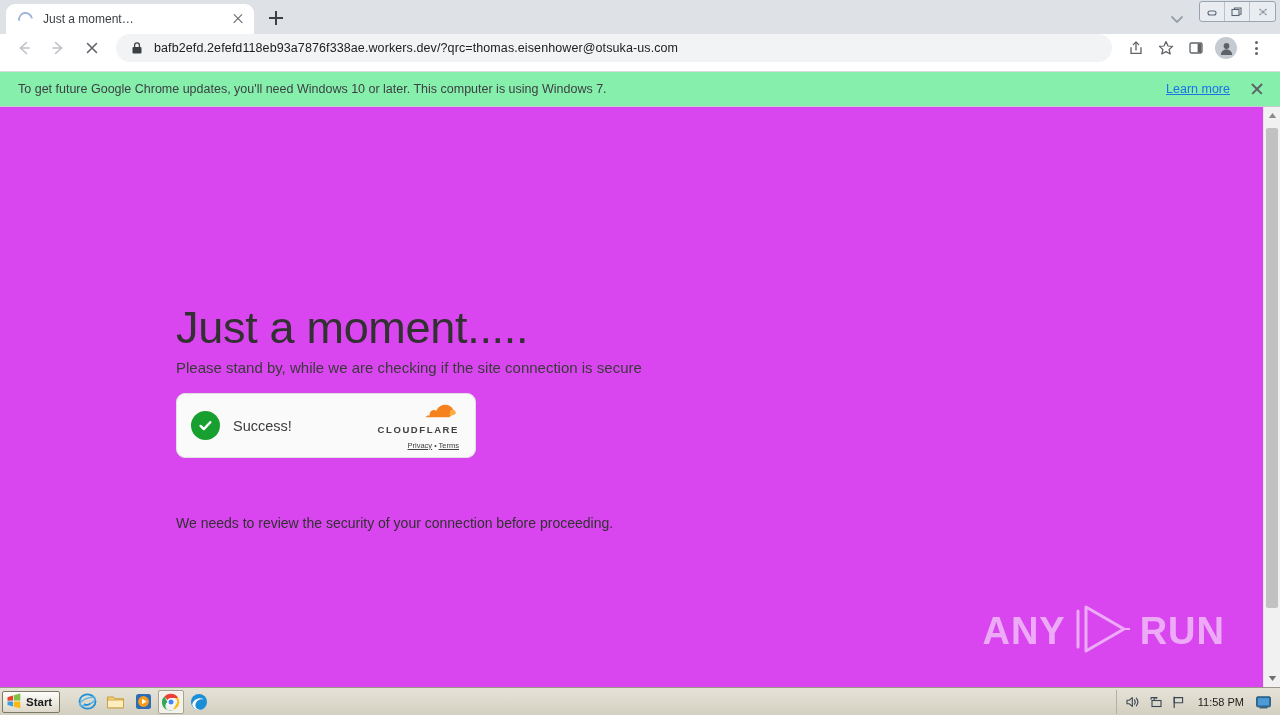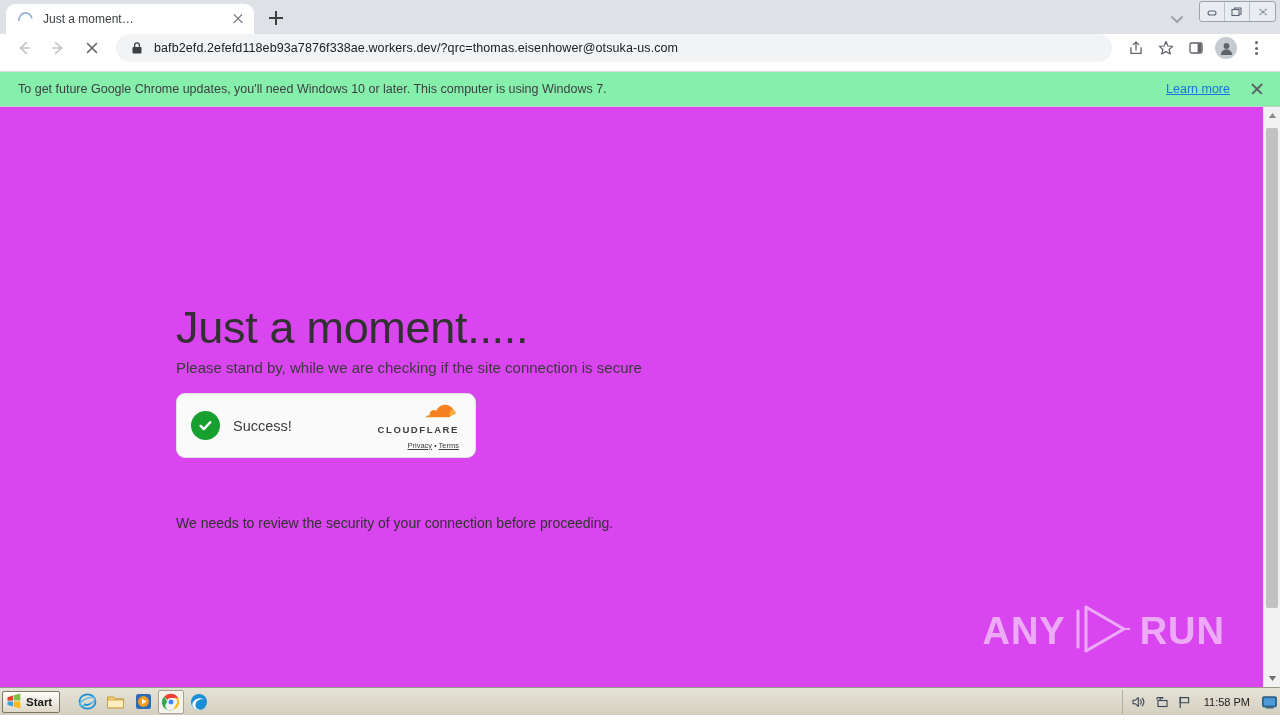--- a/index.html
+++ b/index.html
@@ -259,21 +259,21 @@
     width: 26px; height: 24px;
     display: flex; align-items: center; justify-content: center;
     cursor: pointer; border-radius: 2px;
   }
   .tbapp.active {
     background: #f3f1ea;
     border: 1px solid #a9a294;
     box-shadow: inset 0 0 2px rgba(255,255,255,0.9);
   }
   .tray {
-    position: absolute; right: 2px; top: 2px;
+    position: absolute; right: 8px; top: 2px;
     height: 24px; display: flex; align-items: center; gap: 7px;
     border-left: 1px solid #b4ae9f;
     padding-left: 8px;
   }
   .tray-icon { width: 16px; height: 16px; display: flex; align-items: center; justify-content: center; cursor: pointer; }
   .clock { font-size: 11px; color: #1c1c1c; margin: 0 4px; cursor: pointer; }
   .showdesk {
     width: 17px; height: 22px; cursor: pointer;
     display: flex; align-items: center; justify-content: center;
   }

